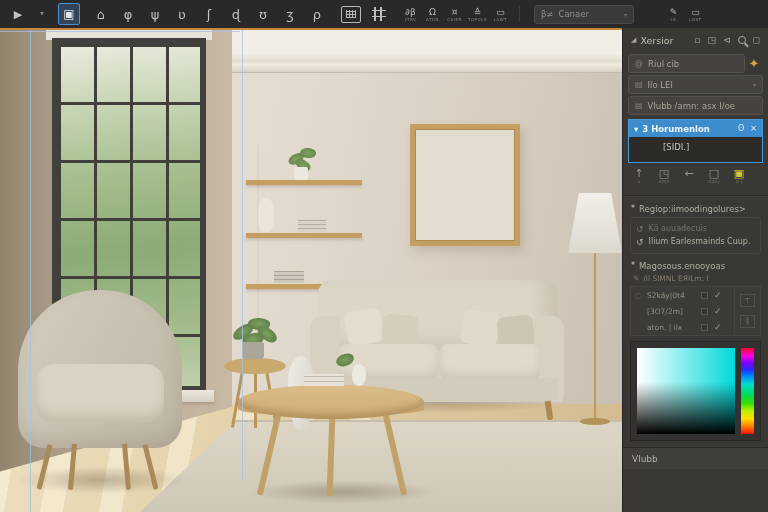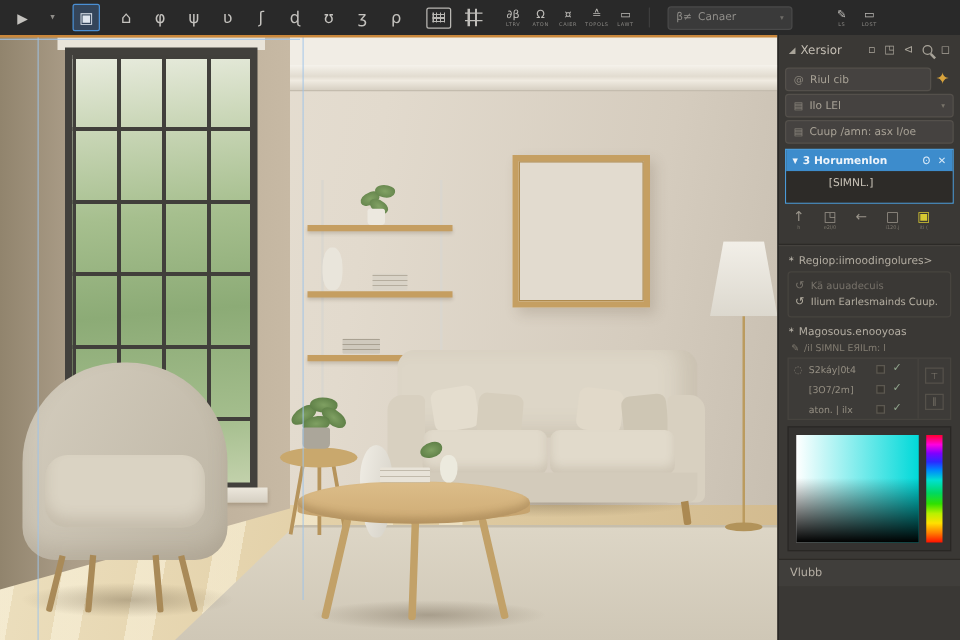--- a/index.html
+++ b/index.html
@@ -364,35 +364,35 @@
       <div class="p-field">
         <span class="fi">▤</span>
         <span>Ilo LEl</span>
         <span class="chev">▾</span>
       </div>
     </div>
 
     <div class="p-row">
       <div class="p-field">
         <span class="fi">▤</span>
-        <span>Cuup /amn: asx I/oe</span>
+        <span>Vlubb /amn: asx I/oe</span>
       </div>
     </div>
 
     <div class="p-dim">
       <div class="p-dim-h">
         <span>▾</span>
         <span>3 Horumenlon</span>
         <span class="hic">
           <span>ʘ</span>
           <span>✕</span>
         </span>
       </div>
       <div class="p-dim-list">
-        <div class="p-dim-item">[SIMNL.]</div>
+        <div class="p-dim-item">[SIDI.]</div>
       </div>
     </div>
 
     <div class="p-ltb">
       <span class="plt">
         <span>↑</span>
         <span class="l">h</span>
       </span>
       <span class="plt">
         <span>◳</span>

